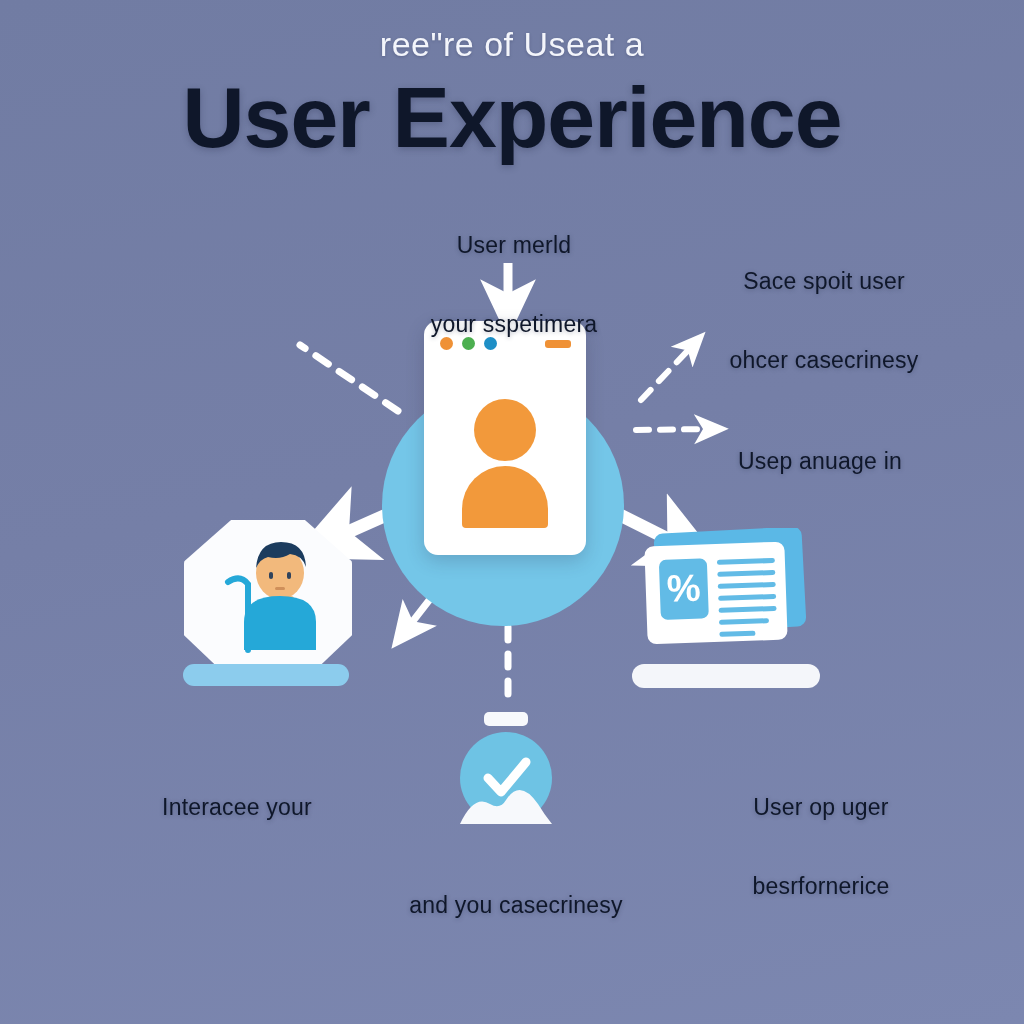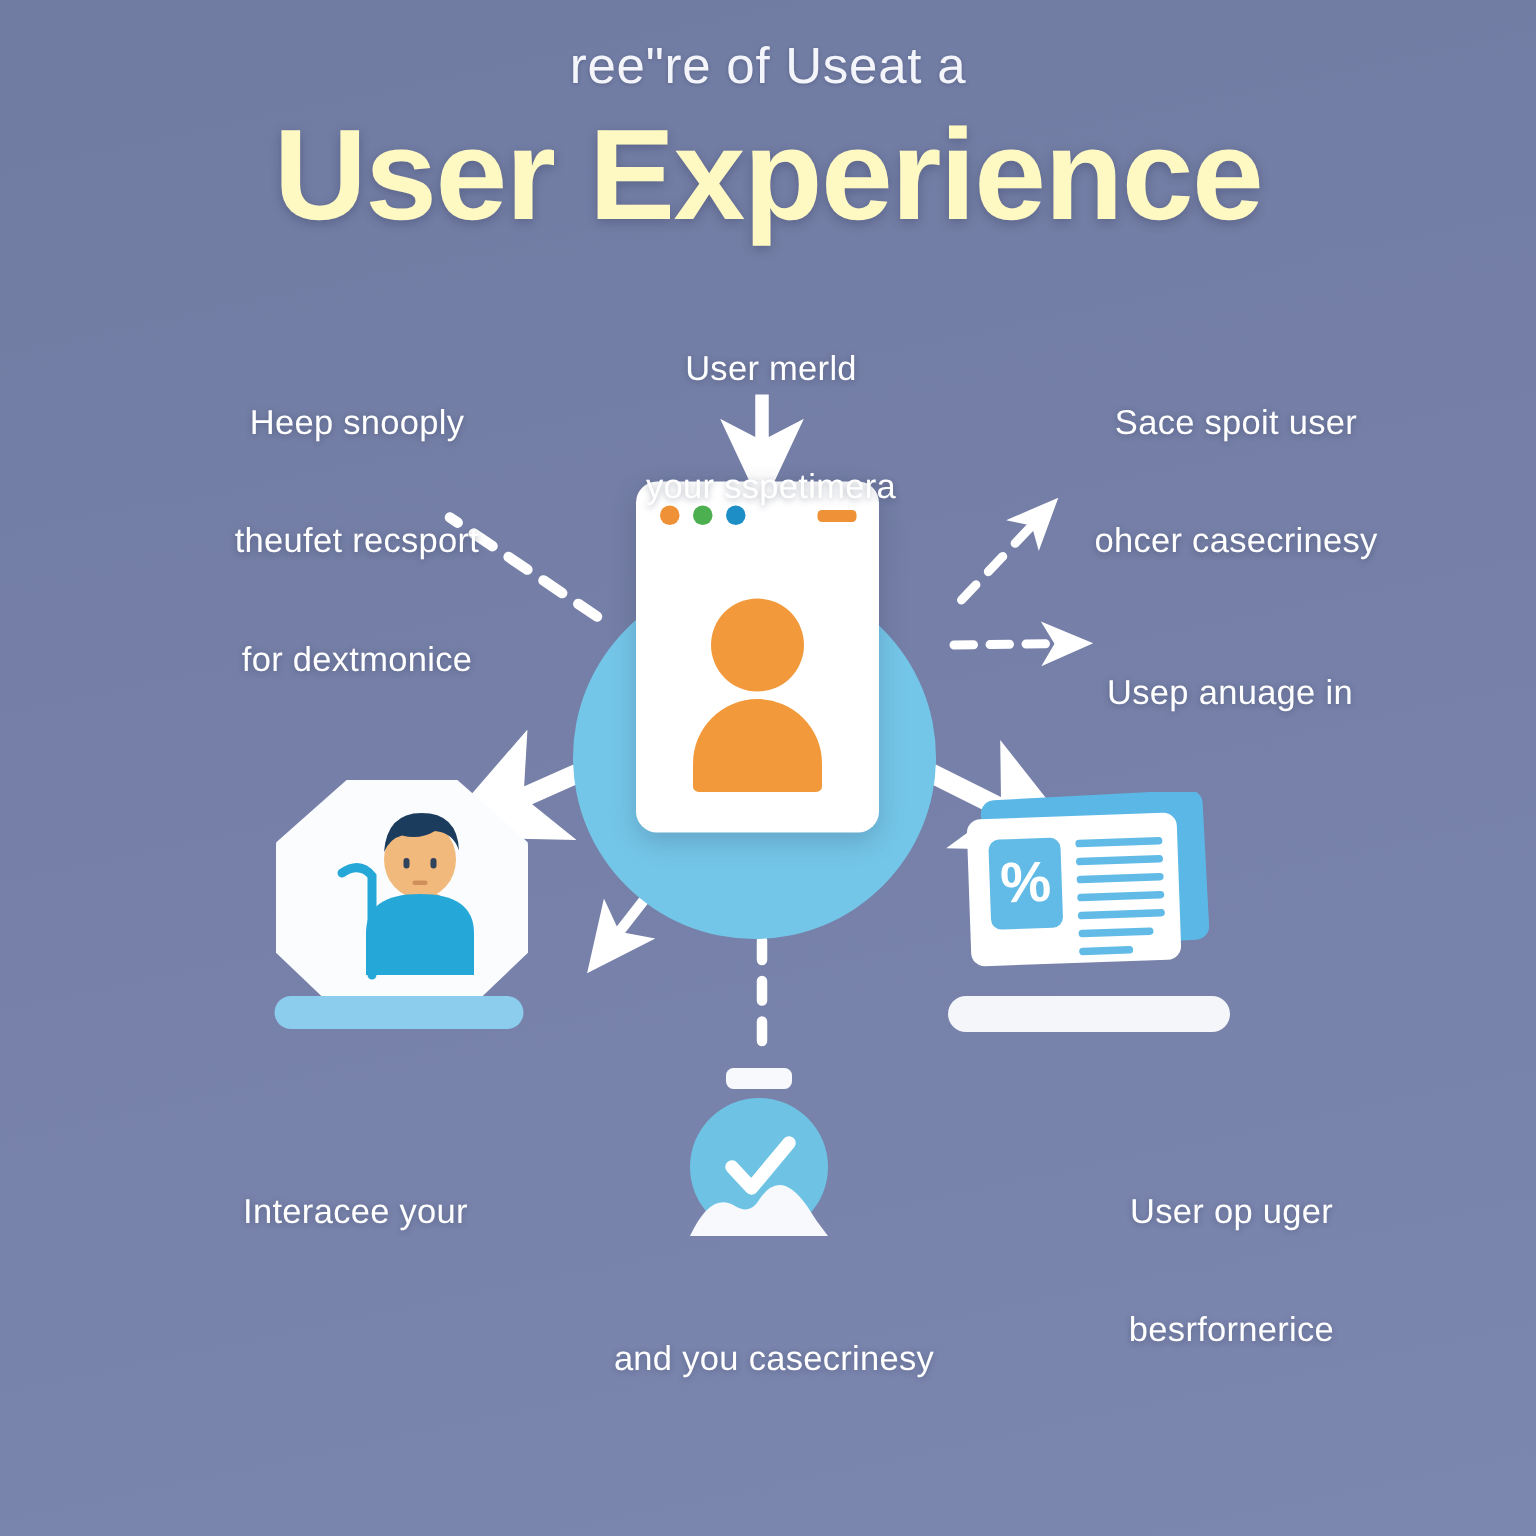--- a/index.html
+++ b/index.html
@@ -36,33 +36,33 @@
   }
   .eyebrow {
     color: #f3f5fb;
     font-size: 34px;
     letter-spacing: 0.5px;
     font-weight: 400;
     line-height: 1.1;
     text-shadow: 0 1px 3px rgba(40,48,78,0.30);
   }
   .title {
-    color: #fef9c3;
+    color: #0f172a;
     font-size: 86px;
     font-weight: 700;
     letter-spacing: -1px;
     line-height: 1.08;
     margin-top: 8px;
     text-shadow: 0 2px 7px rgba(40,48,78,0.32);
   }
 
   
   .label {
     position: absolute;
-    color: #ffffff;
+    color: #0f172a;
     font-size: 23px;
     line-height: 1.72;
     text-align: center;
     text-shadow: 0 1px 4px rgba(40,48,78,0.35);
     z-index: 6;
     white-space: pre-line;
     letter-spacing: 0.2px;
   }
   .label .ln { display: block; }
 
@@ -316,25 +316,20 @@
 
   <div id="node-check">
     <svg width="108" height="118" viewBox="0 0 108 118">
       <rect x="32" y="0" width="44" height="14" rx="5" fill="#f7f9fc"></rect>
       <circle cx="54" cy="66" r="46" fill="#6ec3e4"></circle>
       <path d="M8 112 q14 -30 30 -20 q10 6 16 -4 q14 -22 32 4 q6 10 14 20 Z" fill="#f7f9fc"></path>
       <path d="M36 66 L49 80 L74 50" stroke="#ffffff" stroke-width="9" fill="none" stroke-linecap="round" stroke-linejoin="round"></path>
     </svg>
   </div>
 
-  <div class="label" id="label-top-left">
-    <span class="ln">Heep snooply</span>
-    <span class="ln">theufet recsport</span>
-    <span class="ln">for dextmonice</span>
-  </div>
 
   <div class="label" id="label-top-center">
     <span class="ln">User merld</span>
     <span class="ln">your sspetimera</span>
   </div>
 
   <div class="label" id="label-top-right">
     <span class="ln">Sace spoit user</span>
     <span class="ln">ohcer casecrinesy</span>
   </div>

